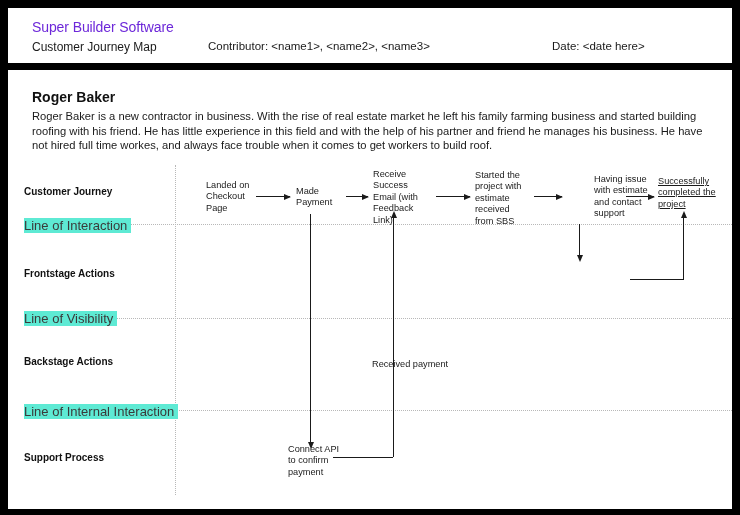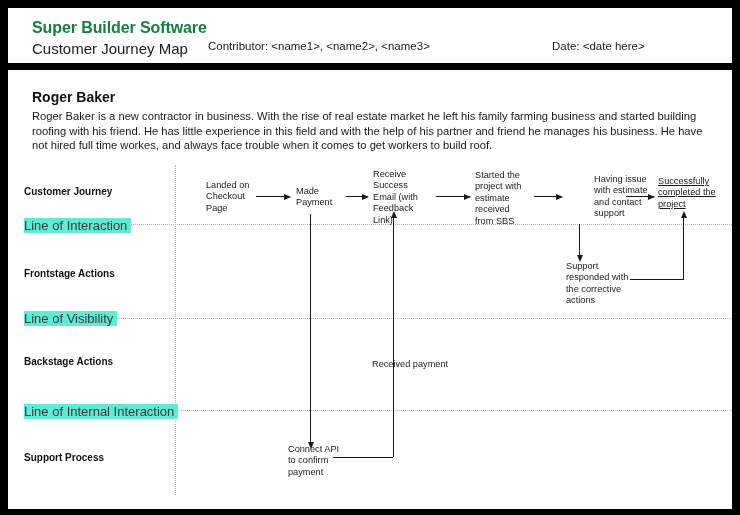--- a/index.html
+++ b/index.html
@@ -40,29 +40,29 @@
     position: absolute;
     left: 0; top: 55px;
     width: 100%;
     height: 7px;
     background: #000000;
   }
 
   #app-title {
     position: absolute;
     left: 24px; top: 11px;
-    font-size: 16px;
-    font-weight: bold;
-    color: #15803d;
+    font-size: 14px;
+    font-weight: normal;
+    color: #6d28d9;
     letter-spacing: -0.1px;
   }
   #doc-subtitle {
     position: absolute;
     left: 24px; top: 32px;
-    font-size: 15px;
+    font-size: 12px;
     color: #1a1a1a;
   }
   #contributor {
     position: absolute;
     left: 200px; top: 32px;
     font-size: 11.5px;
     color: #1a1a1a;
   }
   #date-field {
     position: absolute;
@@ -241,20 +241,19 @@
 
       <div class="h-seg" style="left:325px; top:301px; width:60px;"></div>
       <div class="v-arrow-up" style="left:385px; top:62px; height:239px;"></div>
 
       <div class="step" style="left:364px; top:203px; width:110px;">Received payment</div>
 
       <div class="step" style="left:280px; top:288px; width:56px;">Connect API to confirm payment</div>
 
       <div class="v-arrow-down" style="left:571px; top:68px; height:31px;"></div>
 
-      <div class="step" style="left:558px; top:105px; width:66px;">Support responded with the corrective actions</div>
 
       <div class="h-seg" style="left:622px; top:123px; width:54px;"></div>
       <div class="v-arrow-up" style="left:675px; top:62px; height:61px;"></div>
 
     </div>
   </div>
 </div>
 
 </body></html>

